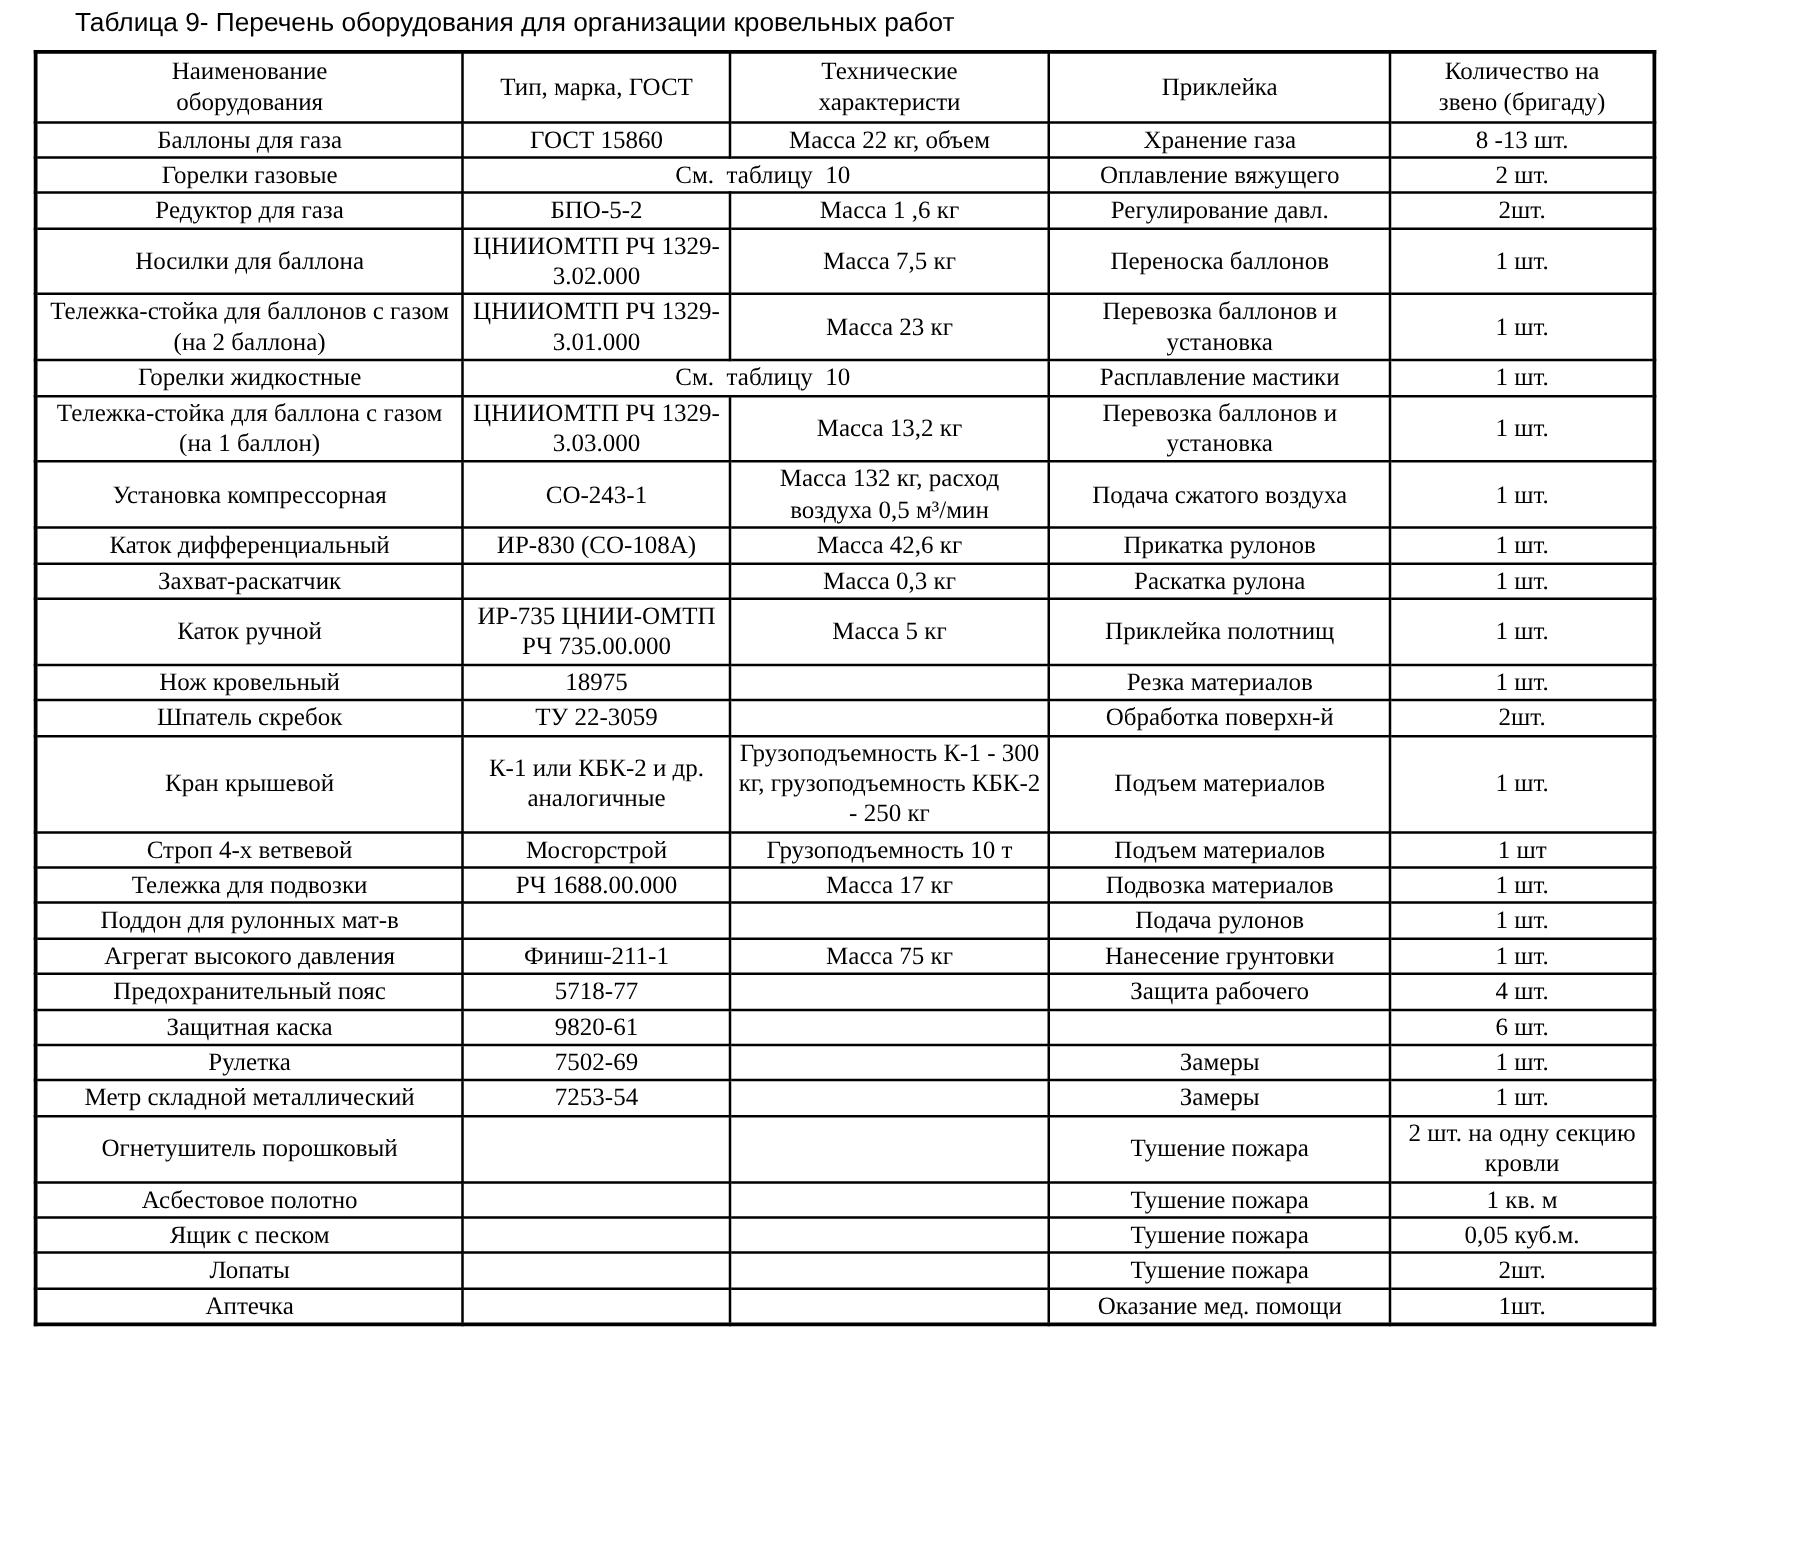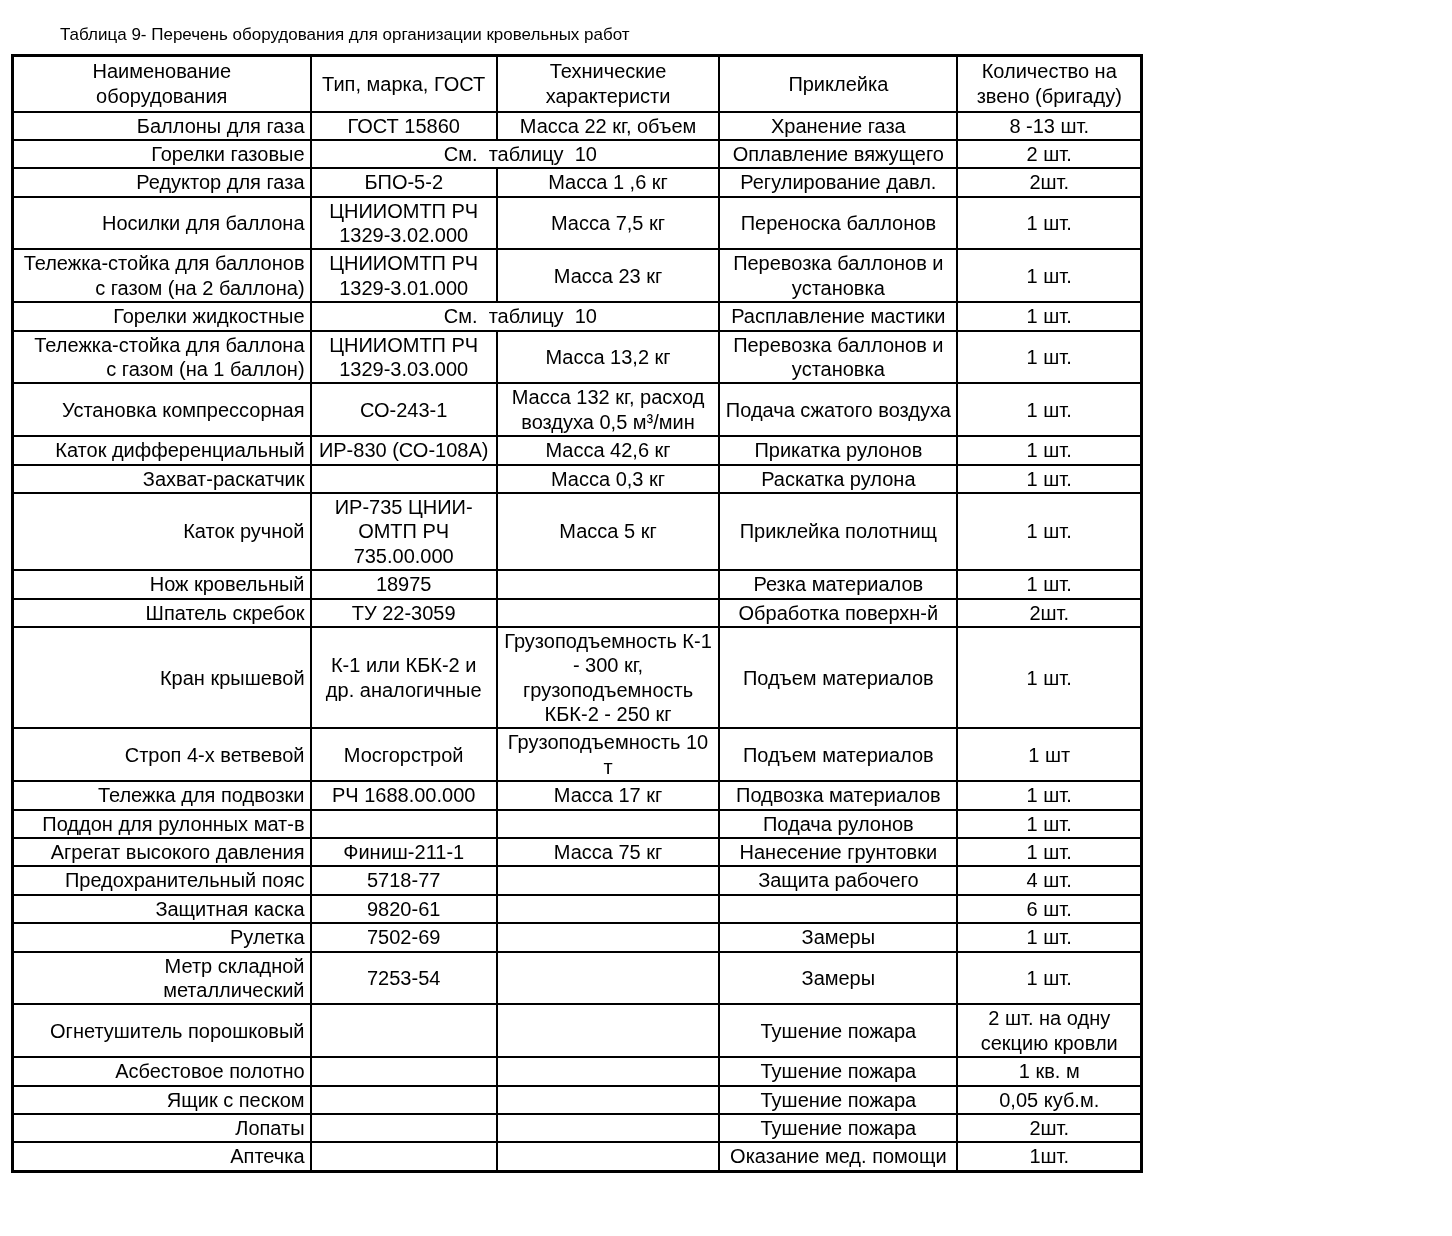--- a/index.html
+++ b/index.html
@@ -6,46 +6,47 @@
   html, body { margin: 0; padding: 0; }
   body {
     width: 1452px;
     height: 1236px;
     background: #ffffff;
     color: #000000;
     font-family: "Liberation Sans", "DejaVu Sans", sans-serif;
     overflow: hidden;
   }
   .title {
-    font-size: 17px;
-    padding: 25px 0 9px 60px;
+    font-size: 21px;
+    padding: 7px 0 9px 60px;
     white-space: nowrap;
   }
   table.eq {
     border-collapse: collapse;
     table-layout: fixed;
-    width: 1132px;
-    margin-left: 11px;
+    width: 1298px;
+    margin-left: 27px;
     border: 3px solid #000;
+    font-family: Liberation Serif, serif;
   }
   .eq th, .eq td {
     border: 2px solid #000;
     padding: 1px 5px;
     font-size: 20px;
     font-weight: normal;
     line-height: 1.22;
     vertical-align: middle;
     overflow: hidden;
   }
   .eq th {
     text-align: center;
     white-space: pre-line;
     height: 56px;
   }
-  .eq td.c-name { text-align: right; }
+  .eq td.c-name { text-align: center; }
   .eq td.c-center { text-align: center; }
   .eq td.c-merged { white-space: pre-wrap; padding-left: 16px; }
 </style>
 </head>
 <body>
 
 <div class="title">Таблица 9- Перечень оборудования для организации кровельных работ</div>
 
 <table class="eq">
   <colgroup>

